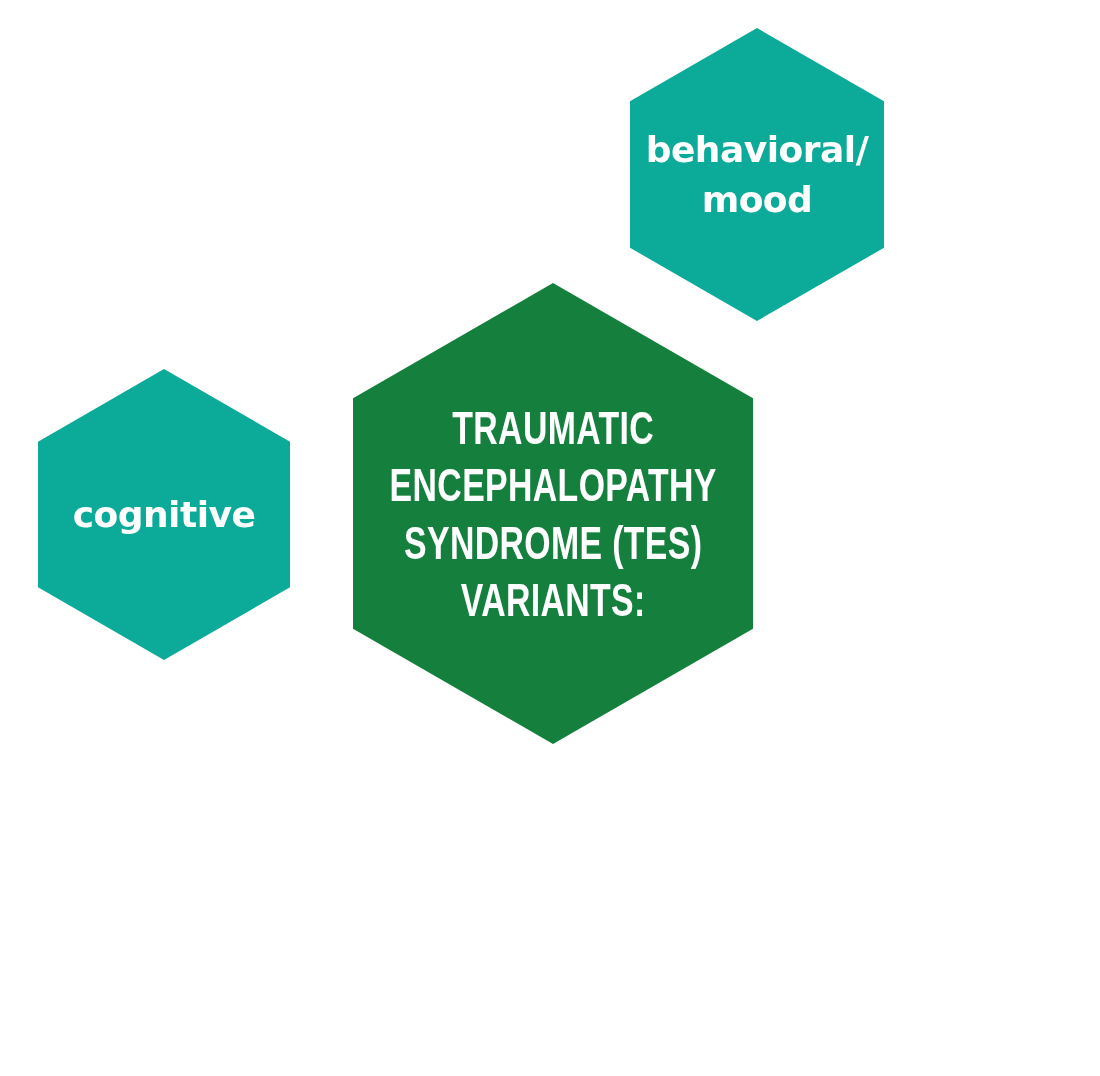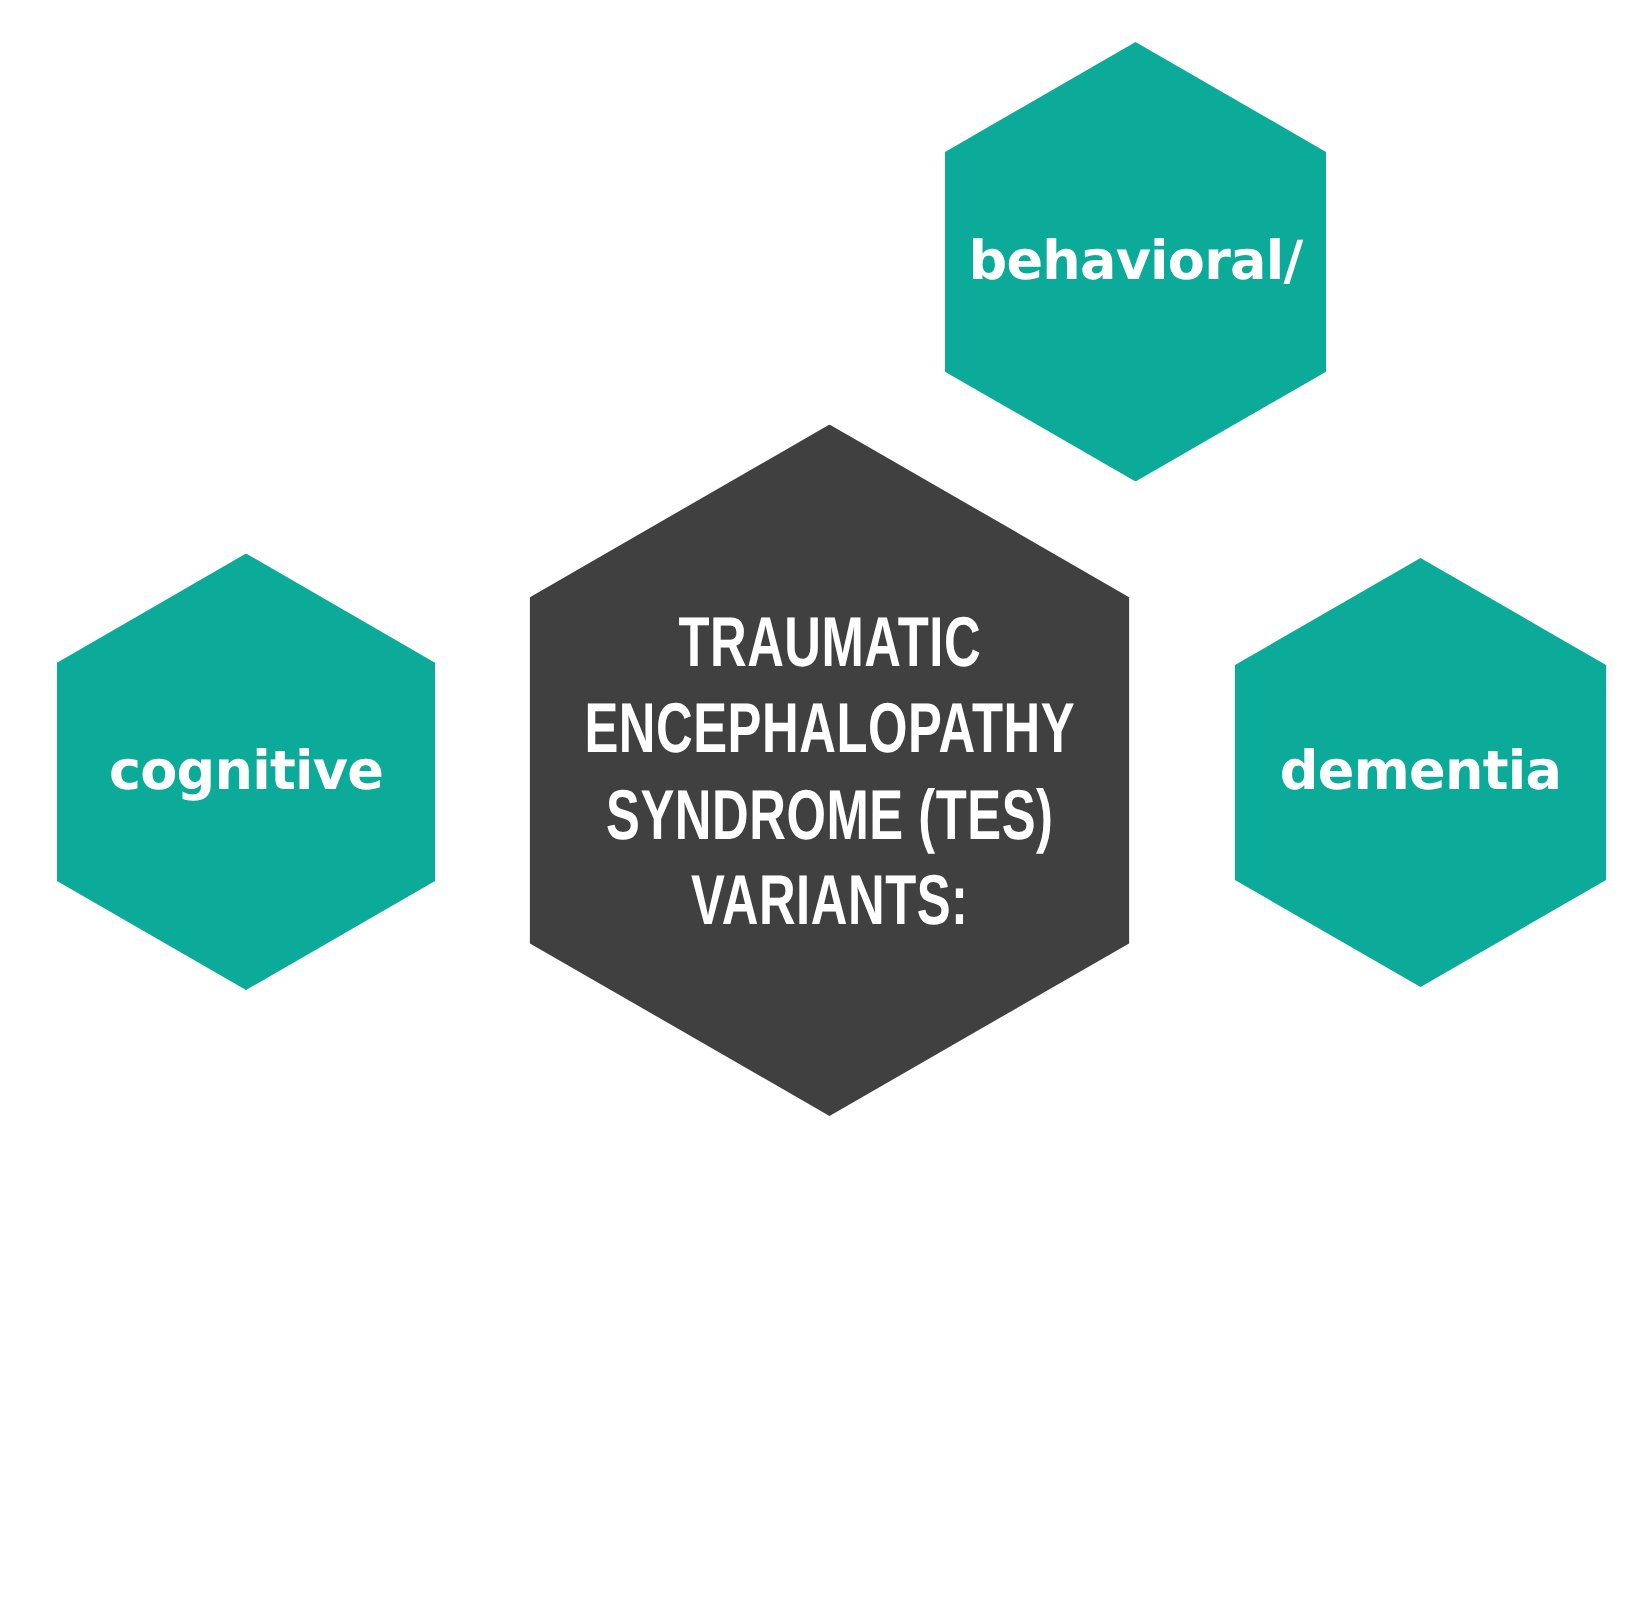--- a/index.html
+++ b/index.html
@@ -20,21 +20,21 @@
     clip-path: polygon(50% 0%, 100% 25%, 100% 75%, 50% 100%, 0% 75%, 0% 25%);
     display: flex;
     align-items: center;
     justify-content: center;
     text-align: center;
   }
   .hex-satellite {
     background: #0cab99;
   }
   .hex-center {
-    background: #404040;
+    background: #15803d;
   }
   .satellite-label {
     color: #ffffff;
     font-family: "DejaVu Sans", sans-serif;
     font-weight: bold;
     font-size: 36px;
     line-height: 1.38;
     letter-spacing: -0.5px;
   }
   .center-label {
@@ -56,34 +56,32 @@
   #hex-mixed       { left: 240px; top: 684px; width: 245px; height: 283px; }
 </style>
 </head>
 <body>
 
 <div class="canvas">
 
   <div id="hex-behavioral" class="hex hex-satellite">
     <div class="satellite-label">
       <div>behavioral/</div>
+      <div>mood</div>
     </div>
   </div>
 
   <div id="hex-cognitive" class="hex hex-satellite">
     <div class="satellite-label">cognitive</div>
   </div>
 
   <div id="hex-center" class="hex hex-center">
     <div class="center-label">
       <div>TRAUMATIC</div>
       <div>ENCEPHALOPATHY</div>
       <div>SYNDROME (TES)</div>
       <div>VARIANTS:</div>
     </div>
   </div>
 
-  <div id="hex-dementia" class="hex hex-satellite">
-    <div class="satellite-label">dementia</div>
-  </div>
 
 
 </div>
 
 </body></html>

